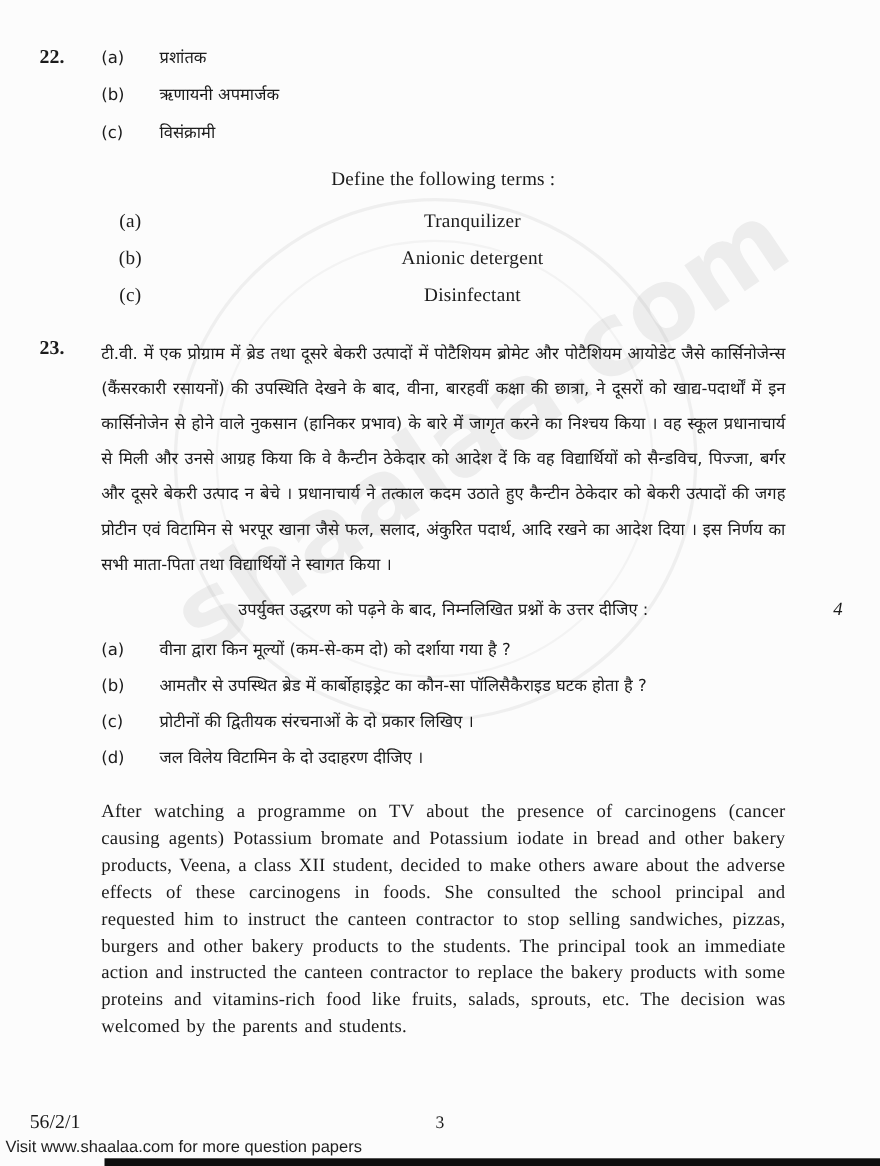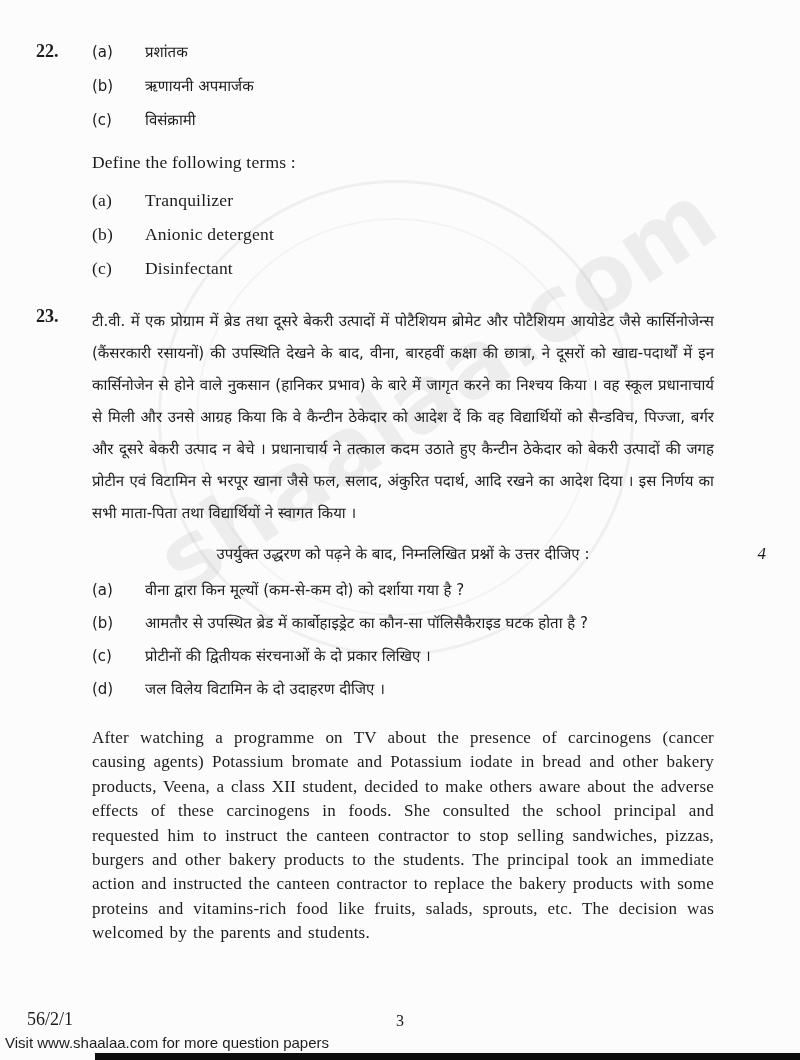--- a/index.html
+++ b/index.html
@@ -39,21 +39,21 @@
   
   .content { position:absolute; top:40px; left:0; right:0; z-index:1; }
   .q { position:relative; padding-left:92px; padding-right:86px; }
   .q22 { margin-bottom:24px; }
   .qnum {
     position:absolute; left:36px; top:1px;
     font-weight:700; font-size:18px;
     font-family:"Liberation Serif", serif;
   }
   .hindi { font-family:"DejaVu Sans", sans-serif; font-size:15px; }
-  .eng   { font-family:"Liberation Serif", serif; font-size:17.5px; letter-spacing:0.2px; }
+  .eng   { font-family:"Liberation Serif", serif; font-size:17.5px; letter-spacing:0.2px;text-align:center; }
 
   .row { position:relative; line-height:24px; margin-bottom:10px; }
   .marks {
     position:absolute; right:-52px; top:0;
     font-family:"Liberation Serif", serif;
     font-style:italic; font-size:17px;
   }
   .item { display:flex; margin-bottom:10px; line-height:24px; }
   .item-label { width:53px; flex-shrink:0; }
   .item-text  { flex:1; }

